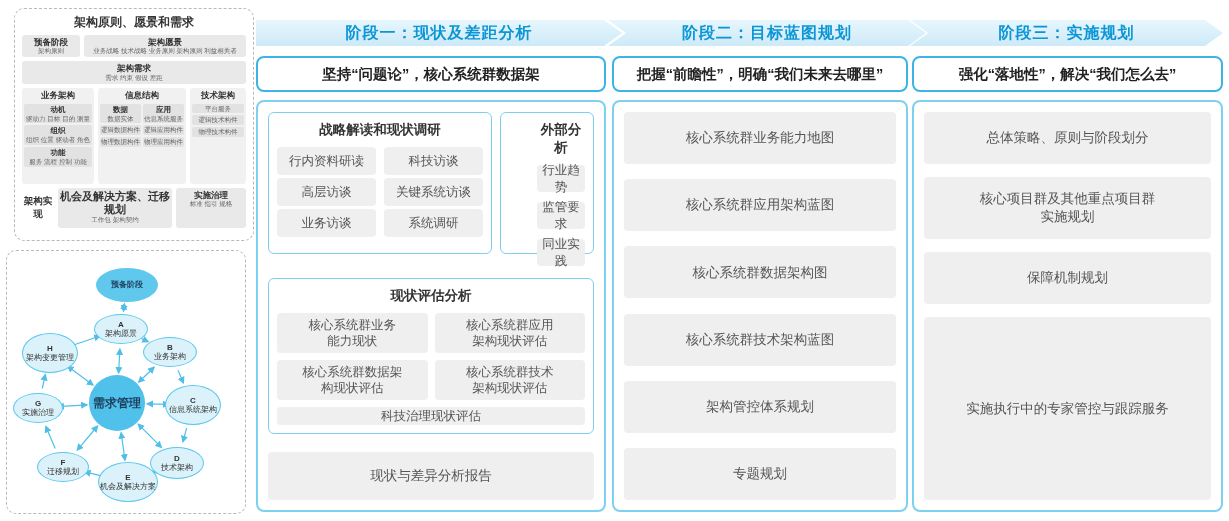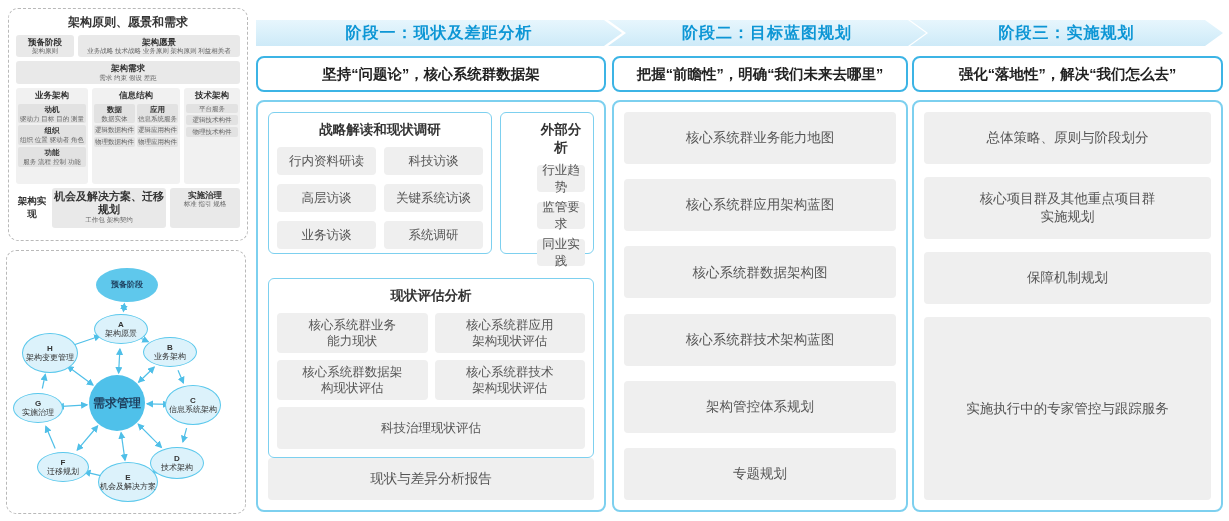--- a/index.html
+++ b/index.html
@@ -1,21 +1,21 @@
 <!DOCTYPE html>
 <html><head>
 <meta charset="utf-8">
 <style>
   * { margin:0; padding:0; box-sizing:border-box; }
   body { font-family:"Liberation Sans","DejaVu Sans",sans-serif; background:#fff; color:#333; }
   .canvas { position:relative; width:1229px; height:521px; background:#fff; overflow:hidden; }
 
   
   .panel-dashed { position:absolute; border:1.5px dashed #b9b9b9; border-radius:10px; background:#fff; }
-  .fw { left:8px; top:8px; width:240px; height:233px; padding:5px 7px; }
+  .fw { left:14px; top:8px; width:240px; height:233px; padding:5px 7px; }
   .fw-title { font-size:12px; font-weight:bold; text-align:center; color:#333; margin-bottom:4px; }
   .fw-row { display:flex; gap:4px; margin-bottom:4px; }
   .fw-box { background:#e9e9e9; border-radius:3px; text-align:center; padding:2px 1px; }
   .fw-box .t { font-weight:bold; font-size:8.5px; color:#333; line-height:1.2; }
   .fw-box .s { font-size:6.5px; color:#666; line-height:1.25; }
   .fw-col { background:#f1f1f1; border-radius:3px; padding:2px; }
   .fw-col .hd { font-weight:bold; font-size:8.5px; text-align:center; margin-bottom:2px; }
   .fw-mini { background:#e2e2e2; border-radius:2px; text-align:center; padding:1px; margin-bottom:2px; }
   .fw-mini .t { font-weight:bold; font-size:7.5px; }
   .fw-mini .s { font-size:6.5px; color:#666; line-height:1.2; }
@@ -43,28 +43,28 @@
   .main-box { position:absolute; top:100px; height:412px; border:2px solid #7dd0ef; border-radius:8px; background:#fff;
               padding:10px; display:flex; flex-direction:column; }
 
   .sbox { border:1px solid #7dd0ef; border-radius:6px; background:#fff; padding:8px; }
   .stitle { font-weight:bold; color:#333; text-align:center; font-size:13.5px; margin-bottom:8px;font-family:Liberation Mono, monospace; }
   .gbox { background:#efefef; border-radius:4px; color:#555; display:flex; align-items:center; justify-content:center;
           text-align:center; font-size:12.5px; line-height:1.3; white-space:pre-line; }
 
   .p1-toprow { display:flex; gap:8px; height:142px; }
   .p1-strategy { width:224px; }
-  .p1-grid { display:grid; grid-template-columns:1fr 1fr; gap:9px 8px; }
+  .p1-grid { display:grid; grid-template-columns:1fr 1fr; gap:3px 8px; }
   .p1-grid .gbox { height:28px; }
   .p1-external { flex:1; display:flex; flex-direction:column;padding-left:36px; }
   .p1-external .gbox { height:27px; margin-bottom:10px; }
   .p1-assess { margin-top:24px; }
   .p1-agrid { display:grid; grid-template-columns:1fr 1fr; gap:7px; }
   .p1-agrid .gbox { height:40px; font-size:12.5px; }
-  .p1-wide { margin-top:7px; height:42px; }
+  .p1-wide { margin-top:7px; height:18px; }
   .p1-report { margin-top:auto; height:48px; font-size:13.5px; }
 
   .p2-list { justify-content:space-between; }
   .p2-list .gbox { height:52px; font-size:13.5px; }
 
   .p3-list .gbox { height:52px; font-size:13.5px; margin-bottom:13px; }
   .p3-list .tall2 { height:62px; }
   .p3-list .fill { flex:1; margin-bottom:0; }
 </style>
 </head>

